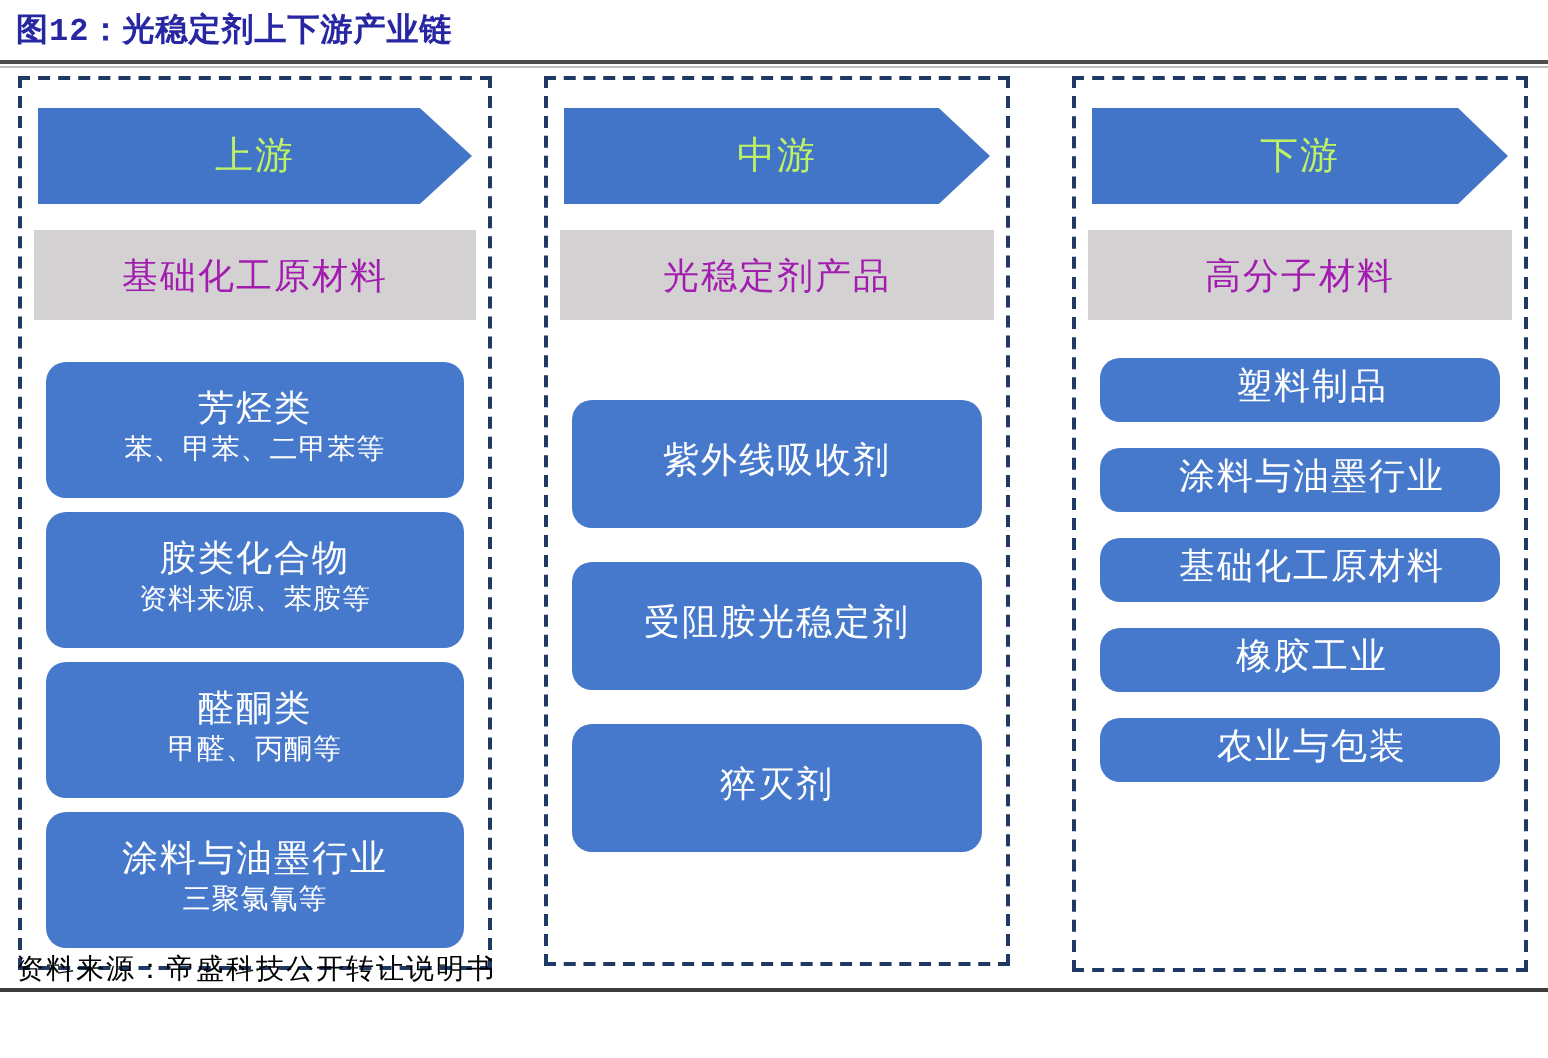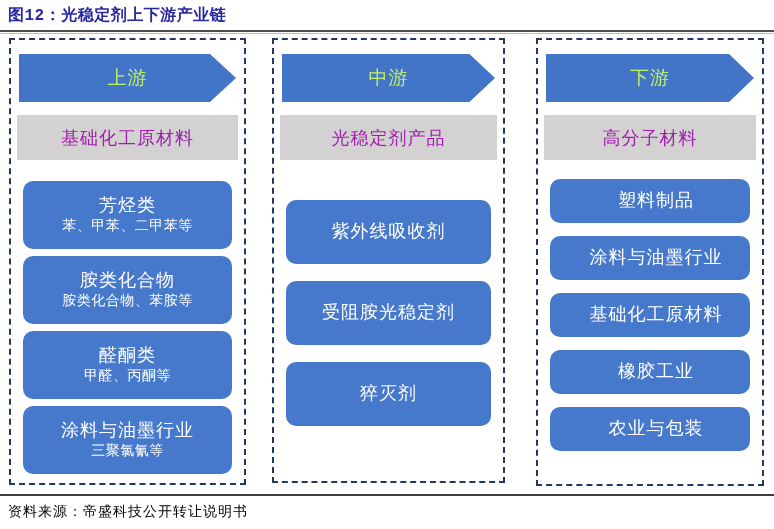--- a/index.html
+++ b/index.html
@@ -45,30 +45,30 @@
   .col-0 .boxes{margin-top:21px;gap:7px;}
   .col-1 .boxes{margin-top:40px;gap:17px;}
   .col-2 .boxes{margin-top:19px;gap:13px;}
   .box{
     background:#4679CB;border-radius:10px;color:#ffffff;
     display:flex;flex-direction:column;align-items:center;justify-content:center;
     text-align:center;line-height:1.25;
   }
   .col-0 .box{height:68px;}
   .col-1 .box{height:64px;}
-  .col-2 .box{height:44px;padding-left:12px;}
+  .col-2 .box{height:32px;padding-left:12px;}
   .l1{font-size:18px;letter-spacing:1px;}
   .l2{font-size:14px;letter-spacing:0.5px;}
   .l2:empty{display:none;}
   .bottom-rule{
     position:absolute;left:0;top:494px;width:774px;height:0;
     border-top:2px solid #3d3d3d;
   }
   .source{
-    position:absolute;left:8px;top:503px;
+    position:absolute;left:8px;top:476px;
     font-size:14px;color:#000000;letter-spacing:1px;white-space:nowrap;
   }
 </style>
 </head>
 <body>
 
 <div class="page">
   <div class="title">图12：光稳定剂上下游产业链</div>
   <div class="top-rule"></div>
 
@@ -79,21 +79,21 @@
         <span>上游</span>
       </div>
       <div class="cat">基础化工原材料</div>
       <div class="boxes">
         <div class="box">
           <div class="l1">芳烃类</div>
           <div class="l2">苯、甲苯、二甲苯等</div>
         </div>
         <div class="box">
           <div class="l1">胺类化合物</div>
-          <div class="l2">胺类化合物、苯胺等</div>
+          <div class="l2">资料来源、苯胺等</div>
         </div>
         <div class="box">
           <div class="l1">醛酮类</div>
           <div class="l2">甲醛、丙酮等</div>
         </div>
         <div class="box">
           <div class="l1">涂料与油墨行业</div>
           <div class="l2">三聚氯氰等</div>
         </div>
       </div>

